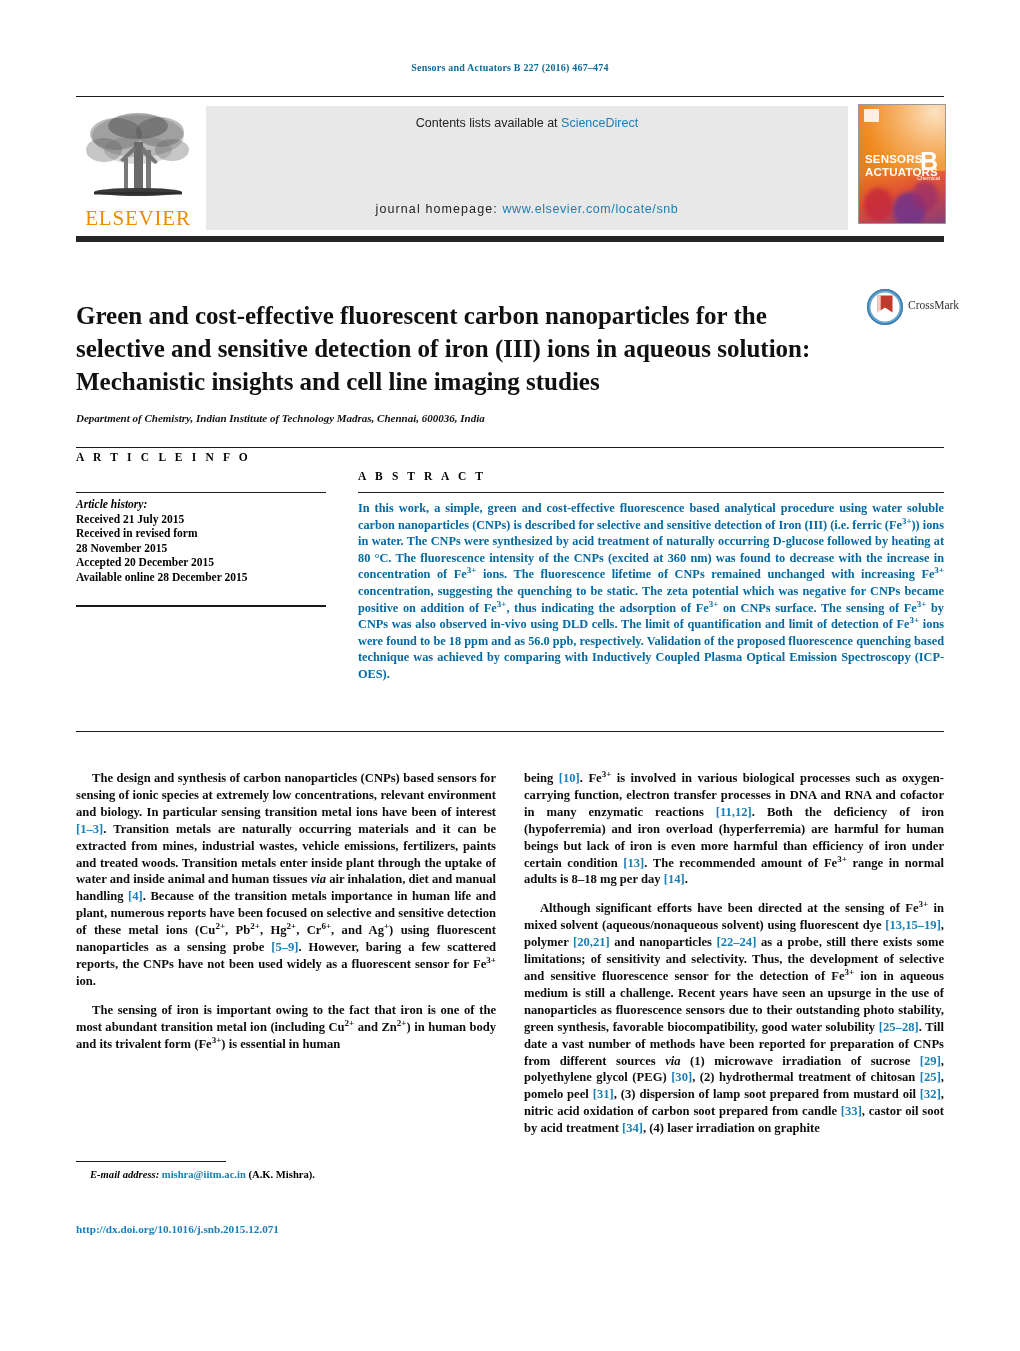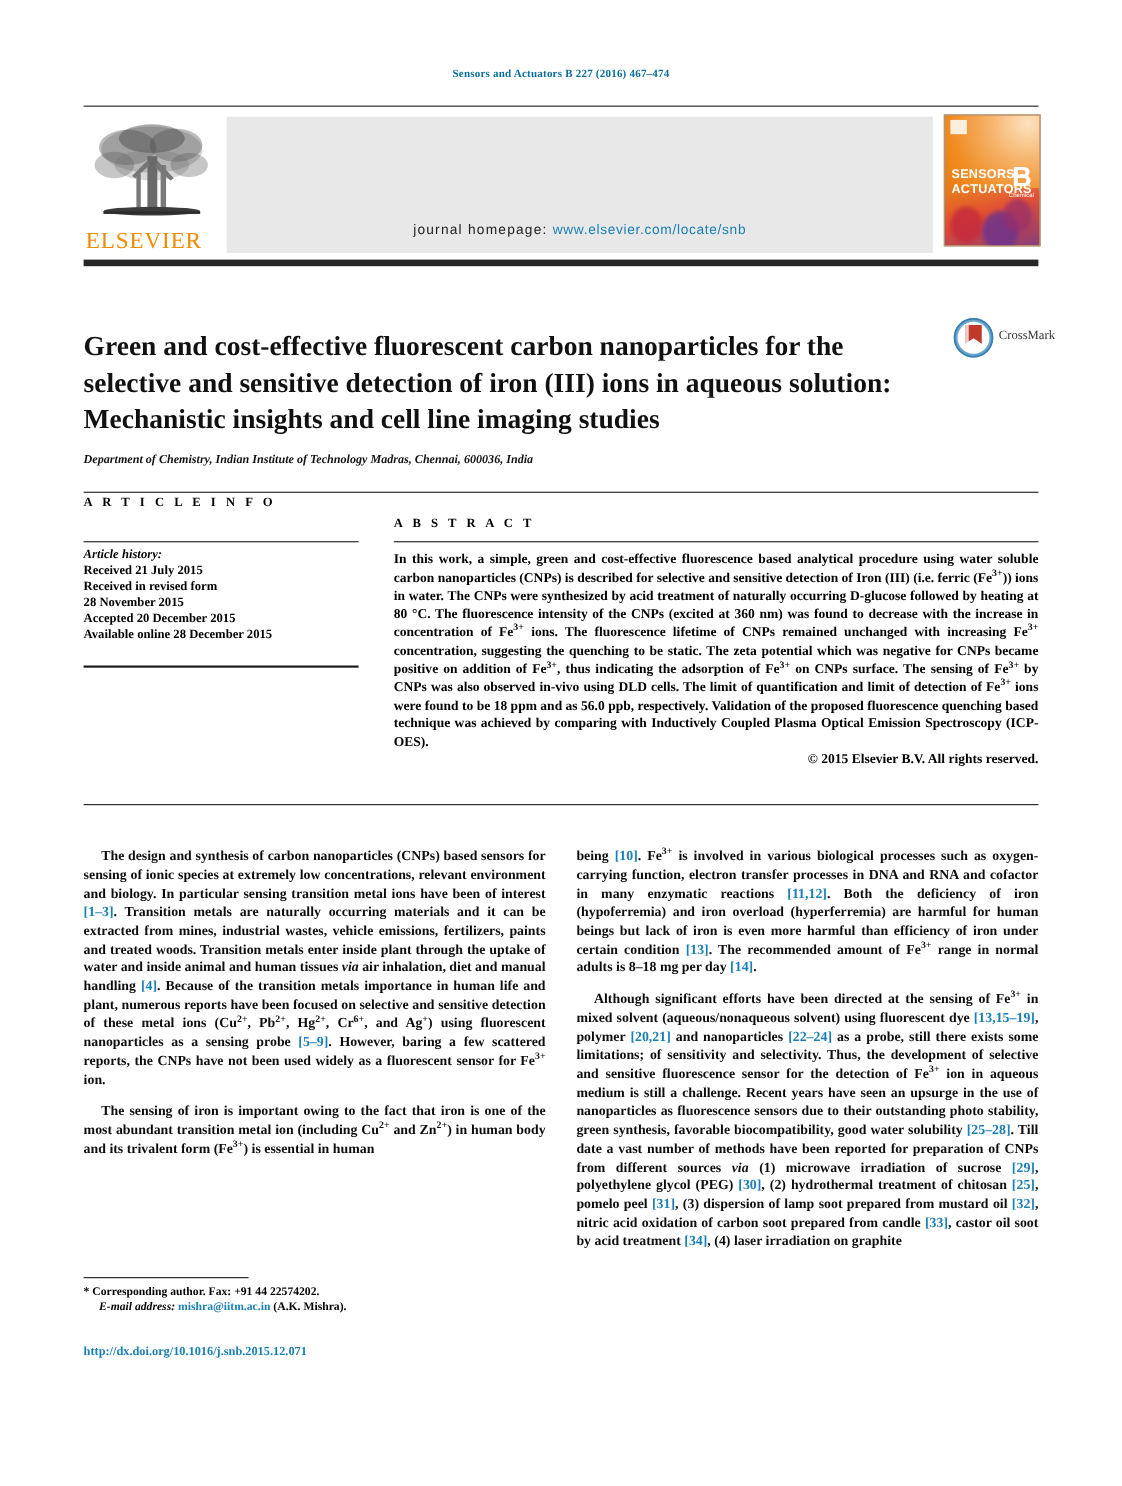--- a/index.html
+++ b/index.html
@@ -51,20 +51,21 @@
   .elsevier-logo {
     position: absolute;
     left: 0; top: 2px;
     width: 124px; height: 126px;
   }
   .tree-svg { display:block; }
   .elsevier-word {
     position: absolute;
     left: 2px; top: 100px;
     width: 120px;
+    text-align: center;
     font-family: "Liberation Serif", serif;
     font-size: 21px;
     letter-spacing: .8px;
     color: #ed8b00;
     font-weight: 400;
   }
   .jbanner {
     position: absolute;
     left: 130px; top: 2px;
     width: 642px; height: 124px;
@@ -239,21 +240,21 @@
   .keywords .lbl { font-style: italic; }
 
   .abstract {
     position: absolute;
     left: 358px; top: 500px;
     width: 586px;
     font-size: 12.3px;
     line-height: 16.6px;
     font-weight: bold;
     text-align: justify;
-    color: #000000;
+    color: #0369a1;
   }
   .copyright {
     position: absolute;
     left: 358px; top: 683px;
     width: 586px;
     text-align: right;
     font-size: 12.3px;
     font-weight: bold;
   }
 
@@ -350,20 +351,24 @@
           <path d="M58 40 L44 54 L47 56 L60 44 Z" fill="#777"></path>
           <path d="M67 40 L82 56 L79 58 L65 46 Z" fill="#777"></path>
           <ellipse cx="62" cy="86" rx="44" ry="4" fill="#3b3b3b"></ellipse>
           <rect x="18" y="86" width="88" height="2.5" fill="#2e2e2e"></rect>
         </g>
       </svg>
       <div class="elsevier-word">ELSEVIER</div>
     </div>
 
     <div class="jbanner">
+      <div class="contents-line">
+        <span>Contents lists available at</span>
+        <span class="sd">ScienceDirect</span>
+      </div>
       <div class="jhome">
         <span>journal homepage:</span>
         <span class="url">www.elsevier.com/locate/snb</span>
       </div>
     </div>
 
     <div class="cover">
       <div class="cover-grad"></div>
       <div class="cover-bottom"></div>
       <div class="cover-blob1"></div>
@@ -408,35 +413,33 @@
     <div>Received in revised form</div>
     <div>28 November 2015</div>
     <div>Accepted 20 December 2015</div>
     <div>Available online 28 December 2015</div>
   </div>
 
   <div class="hdr-abs">A B S T R A C T</div>
   <div class="abstract">
     <span>In this work, a simple, green and cost-effective fluorescence based analytical procedure using water soluble carbon nanoparticles (CNPs) is described for selective and sensitive detection of Iron (III) (i.e. ferric (Fe</span><sup>3+</sup><span>)) ions in water. The CNPs were synthesized by acid treatment of naturally occurring D-glucose followed by heating at 80 °C. The fluorescence intensity of the CNPs (excited at 360 nm) was found to decrease with the increase in concentration of Fe</span><sup>3+</sup><span> ions. The fluorescence lifetime of CNPs remained unchanged with increasing Fe</span><sup>3+</sup><span> concentration, suggesting the quenching to be static. The zeta potential which was negative for CNPs became positive on addition of Fe</span><sup>3+</sup><span>, thus indicating the adsorption of Fe</span><sup>3+</sup><span> on CNPs surface. The sensing of Fe</span><sup>3+</sup><span> by CNPs was also observed in-vivo using DLD cells. The limit of quantification and limit of detection of Fe</span><sup>3+</sup><span> ions were found to be 18 ppm and as 56.0 ppb, respectively. Validation of the proposed fluorescence quenching based technique was achieved by comparing with Inductively Coupled Plasma Optical Emission Spectroscopy (ICP-OES).</span>
   </div>
-  <div class="copyright">© 2015 Elsevier B.V. All rights reserved.</div>
 
   <div class="col-left">
     <p class="para" id="lp1">The design and synthesis of carbon nanoparticles (CNPs) based sensors for sensing of ionic species at extremely low concentrations, relevant environment and biology. In particular sensing transition metal ions have been of interest <span class="ref">[1–3]</span>. Transition metals are naturally occurring materials and it can be extracted from mines, industrial wastes, vehicle emissions, fertilizers, paints and treated woods. Transition metals enter inside plant through the uptake of water and inside animal and human tissues <i>via</i> air inhalation, diet and manual handling <span class="ref">[4]</span>. Because of the transition metals importance in human life and plant, numerous reports have been focused on selective and sensitive detection of these metal ions (Cu<sup>2+</sup>, Pb<sup>2+</sup>, Hg<sup>2+</sup>, Cr<sup>6+</sup>, and Ag<sup>+</sup>) using fluorescent nanoparticles as a sensing probe <span class="ref">[5–9]</span>. However, baring a few scattered reports, the CNPs have not been used widely as a fluorescent sensor for Fe<sup>3+</sup> ion.</p>
     <p class="para" id="lp2">The sensing of iron is important owing to the fact that iron is one of the most abundant transition metal ion (including Cu<sup>2+</sup> and Zn<sup>2+</sup>) in human body and its trivalent form (Fe<sup>3+</sup>) is essential in human</p>
   </div>
 
   <div class="col-right">
     <p class="para" id="rp1" style="text-indent:0">being <span class="ref">[10]</span>. Fe<sup>3+</sup> is involved in various biological processes such as oxygen-carrying function, electron transfer processes in DNA and RNA and cofactor in many enzymatic reactions <span class="ref">[11,12]</span>. Both the deficiency of iron (hypoferremia) and iron overload (hyperferremia) are harmful for human beings but lack of iron is even more harmful than efficiency of iron under certain condition <span class="ref">[13]</span>. The recommended amount of Fe<sup>3+</sup> range in normal adults is 8–18 mg per day <span class="ref">[14]</span>.</p>
     <p class="para" id="rp2">Although significant efforts have been directed at the sensing of Fe<sup>3+</sup> in mixed solvent (aqueous/nonaqueous solvent) using fluorescent dye <span class="ref">[13,15–19]</span>, polymer <span class="ref">[20,21]</span> and nanoparticles <span class="ref">[22–24]</span> as a probe, still there exists some limitations; of sensitivity and selectivity. Thus, the development of selective and sensitive fluorescence sensor for the detection of Fe<sup>3+</sup> ion in aqueous medium is still a challenge. Recent years have seen an upsurge in the use of nanoparticles as fluorescence sensors due to their outstanding photo stability, green synthesis, favorable biocompatibility, good water solubility <span class="ref">[25–28]</span>. Till date a vast number of methods have been reported for preparation of CNPs from different sources <i>via</i> (1) microwave irradiation of sucrose <span class="ref">[29]</span>, polyethylene glycol (PEG) <span class="ref">[30]</span>, (2) hydrothermal treatment of chitosan <span class="ref">[25]</span>, pomelo peel <span class="ref">[31]</span>, (3) dispersion of lamp soot prepared from mustard oil <span class="ref">[32]</span>, nitric acid oxidation of carbon soot prepared from candle <span class="ref">[33]</span>, castor oil soot by acid treatment <span class="ref">[34]</span>, (4) laser irradiation on graphite</p>
   </div>
 
   <div class="foot-rule"></div>
   <div class="footnote">
-    <div>* Corresponding author. Fax: +91 44 22574202.</div>
     <div style="padding-left:14px">
       <span class="em">E-mail address:</span>
       <span class="mail">mishra@iitm.ac.in</span>
       <span>(A.K. Mishra).</span>
     </div>
   </div>
   <div class="doi">http://dx.doi.org/10.1016/j.snb.2015.12.071</div>
 
 </div>
 

